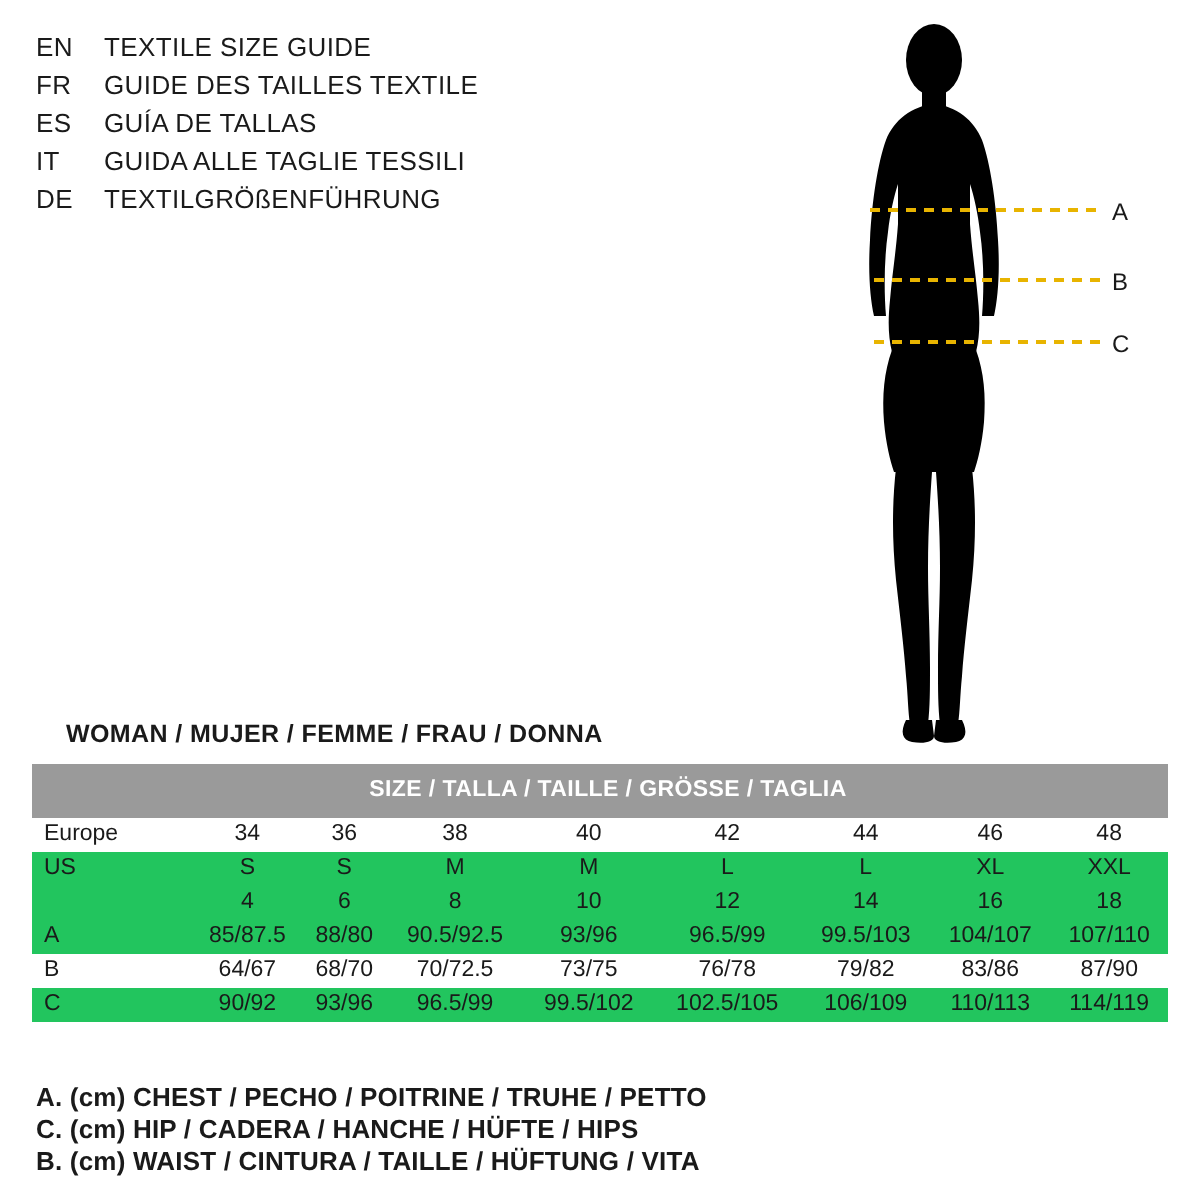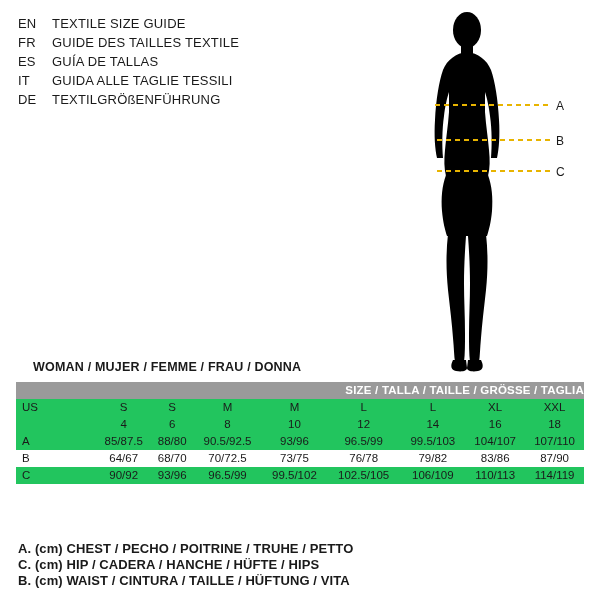--- a/index.html
+++ b/index.html
@@ -91,23 +91,23 @@
     padding: 0;
     height: 17px;
     line-height: 17px;
     text-align: center;
     color: #1a1a1a;
   }
   table.size-table tr.hdr td {
     background: #9a9a9a;
     color: #ffffff;
     font-weight: bold;
-    text-align: right;
+    text-align: center;
     padding-left: 8px;
-    height: 17px;
+    height: 27px;
     font-size: 11.5px;
     letter-spacing: 0.2px;
   }
   table.size-table tr.shade td {
     background: #22c55e;
   }
   table.size-table tr.plain td {
     background: #ffffff;
   }
   table.size-table td.rowlabel {
@@ -227,20 +227,31 @@
   </div>
 
   <div class="woman-title">WOMAN / MUJER / FEMME / FRAU / DONNA</div>
 
   <table class="size-table">
     <tbody>
       <tr class="hdr">
         <td colspan="9">SIZE / TALLA / TAILLE / GRÖSSE / TAGLIA</td>
       </tr>
 
+      <tr class="plain">
+        <td class="rowlabel">Europe</td>
+        <td>34</td>
+        <td>36</td>
+        <td>38</td>
+        <td>40</td>
+        <td>42</td>
+        <td>44</td>
+        <td>46</td>
+        <td>48</td>
+      </tr>
 
       <tr class="shade">
         <td class="rowlabel">US</td>
         <td>S</td>
         <td>S</td>
         <td>M</td>
         <td>M</td>
         <td>L</td>
         <td>L</td>
         <td>XL</td>

